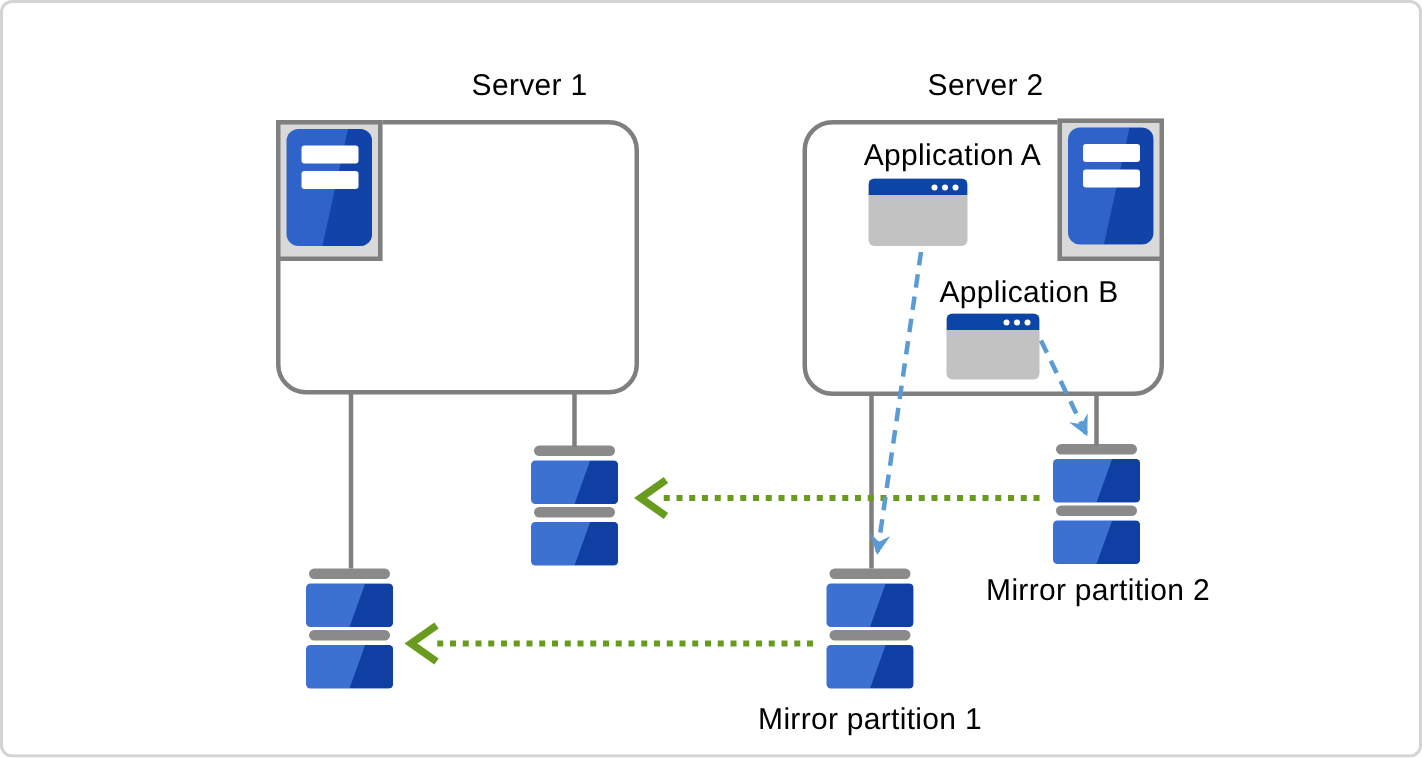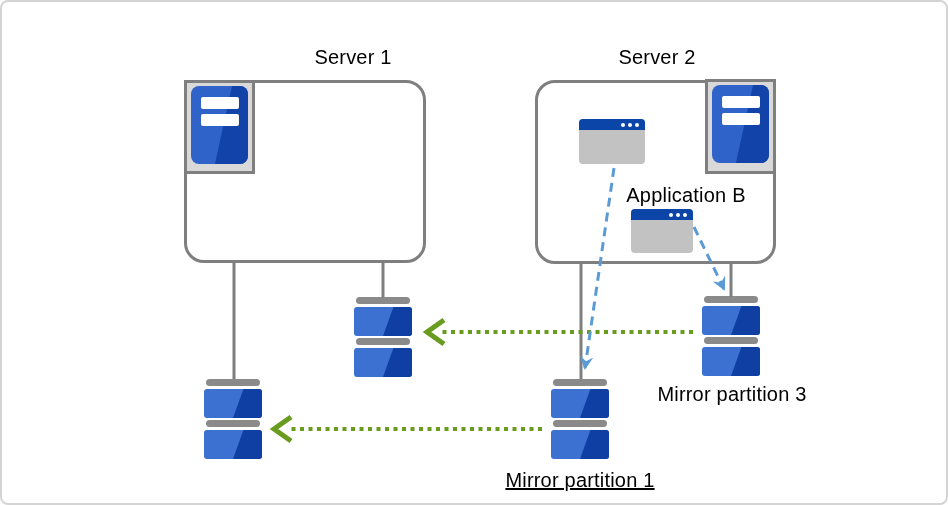--- a/index.html
+++ b/index.html
@@ -71,20 +71,21 @@
   <div class="label" style="left:615px; top:44px;margin-left:40px;">Server 2</div>
   <div class="server-box" style="left:533px; top:78px; width:241px; height:184px;"></div>
   <div class="tower-wrap" style="left:703px; top:77px; width:71px; height:95px;">
     <div class="tower">
       <div class="tower-dark"></div>
       <div class="slot s1"></div>
       <div class="slot s2"></div>
     </div>
   </div>
 
+  <div class="label" style="left:633px; top:91px;">Application A</div>
   <div class="appwin" style="left:577px; top:117px; width:66px; height:45px;">
     <div class="titlebar">
       <span class="dot"></span>
       <span class="dot"></span>
       <span class="dot"></span>
     </div>
   </div>
 
   <div class="label" style="left:684px; top:182px;">Application B</div>
   <div class="appwin" style="left:629px; top:207px; width:62px; height:44px;">
@@ -132,22 +133,22 @@
     <div class="cap"></div>
     <div class="platter">
         <div class="platter-dark"></div>
       </div>
     <div class="bar"></div>
     <div class="platter">
         <div class="platter-dark"></div>
       </div>
   </div>
 
-  <div class="label" style="left:578px; top:467px;text-decoration:underline;">Mirror partition 1</div>
-  <div class="label" style="left:730px; top:381px;">Mirror partition 3</div>
+  <div class="label" style="left:578px; top:467px;">Mirror partition 1</div>
+  <div class="label" style="left:730px; top:381px;">Mirror partition 2</div>
 
   <svg class="overlay" width="948" height="505" viewBox="0 0 948 505">
     <defs>
       <marker id="blueArrow" viewBox="0 0 10 10" refX="8.5" refY="5" markerWidth="4.6" markerHeight="4.6" orient="auto">
         <path d="M0,0 L10,5 L0,10 L3.5,5 Z" fill="#5b9bd5"></path>
       </marker>
     </defs>
 
     <path d="M232,260 V377" stroke="#7f7f7f" stroke-width="3" fill="none"></path>
     <path d="M381,260 V296" stroke="#7f7f7f" stroke-width="3" fill="none"></path>

